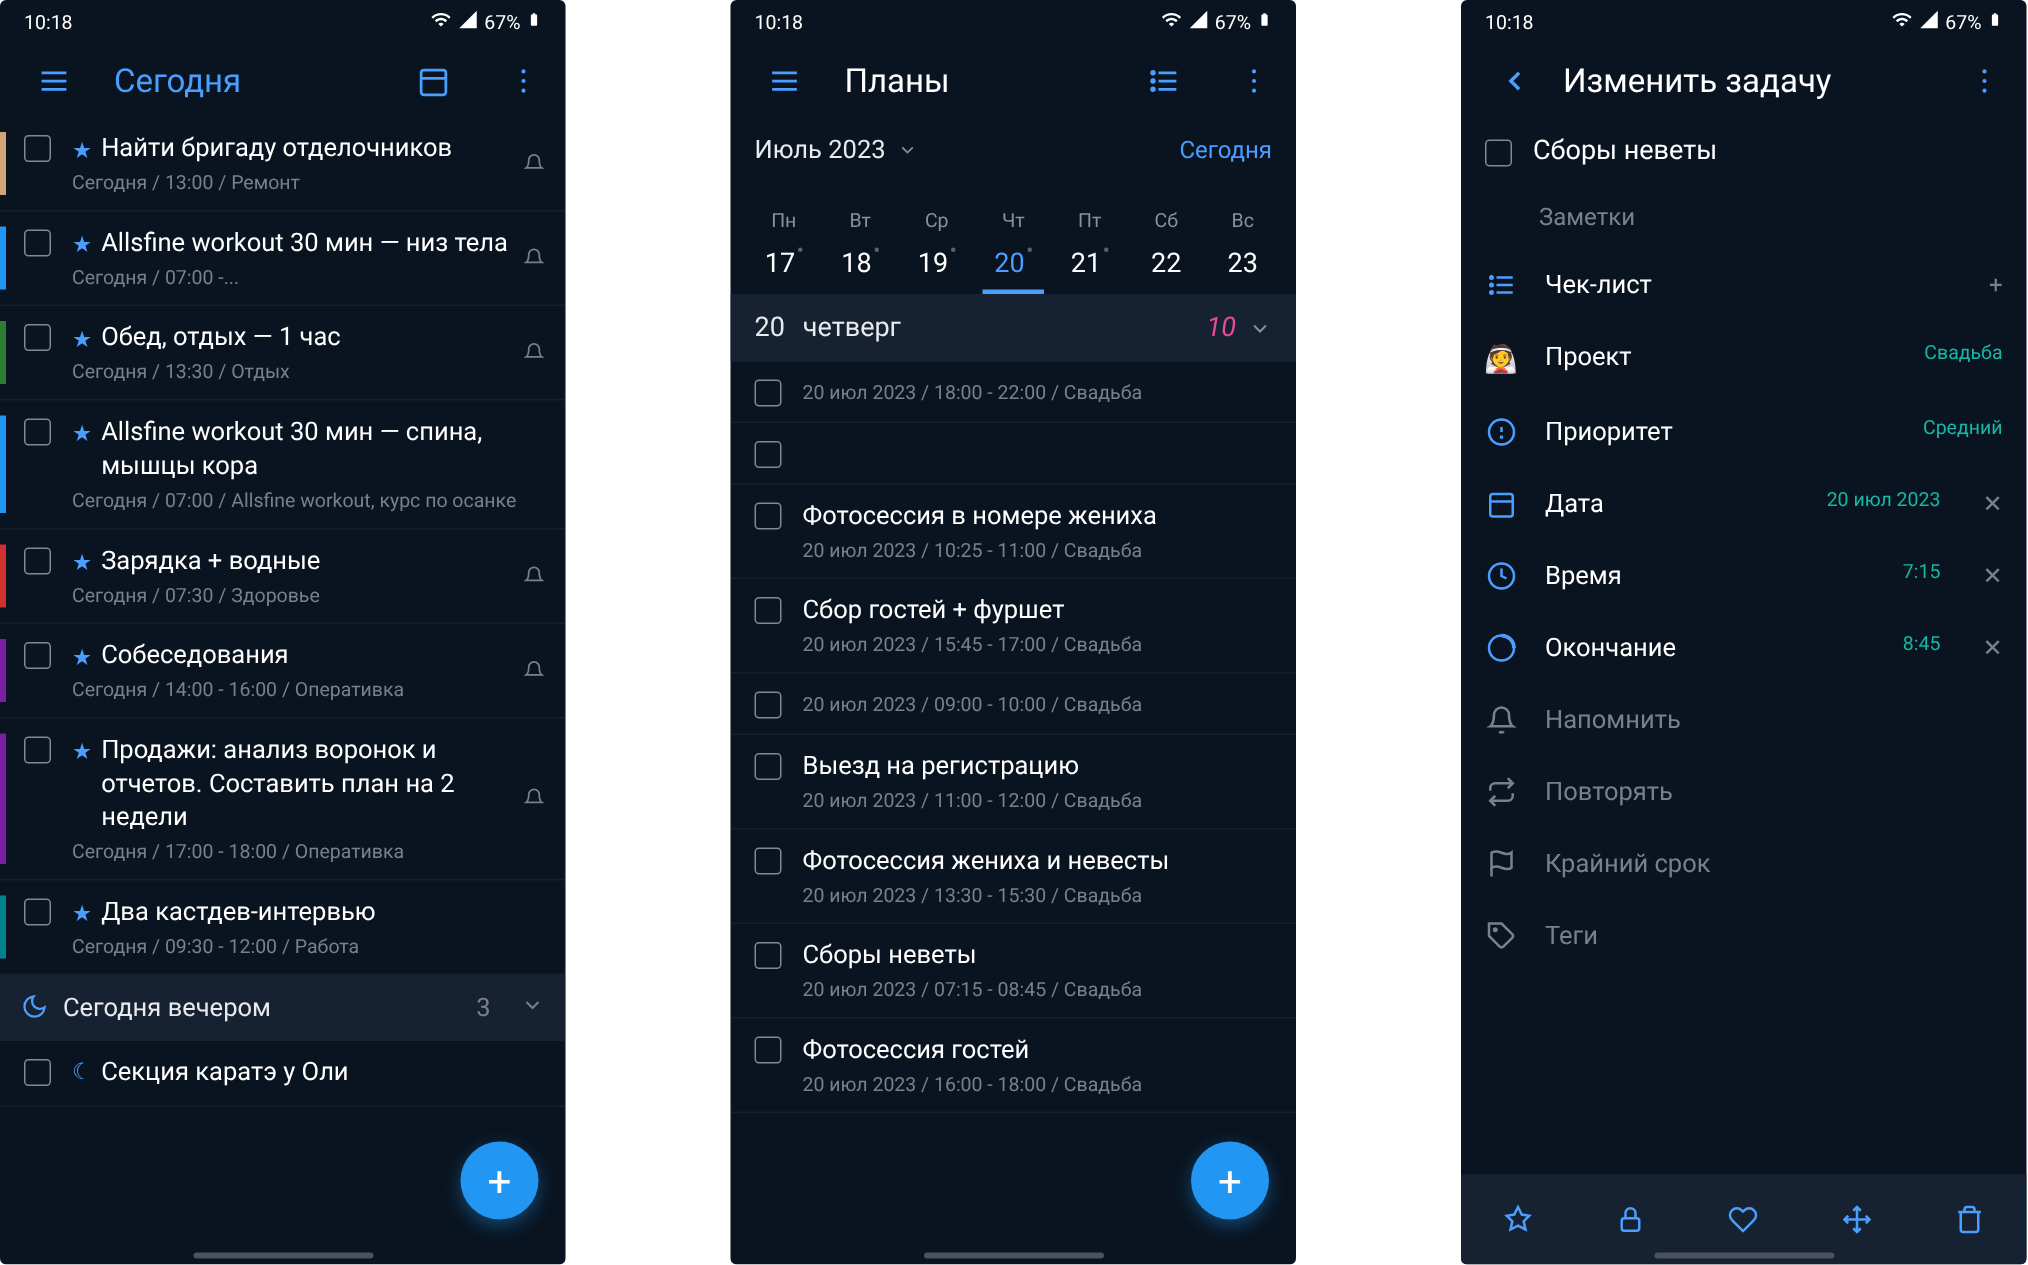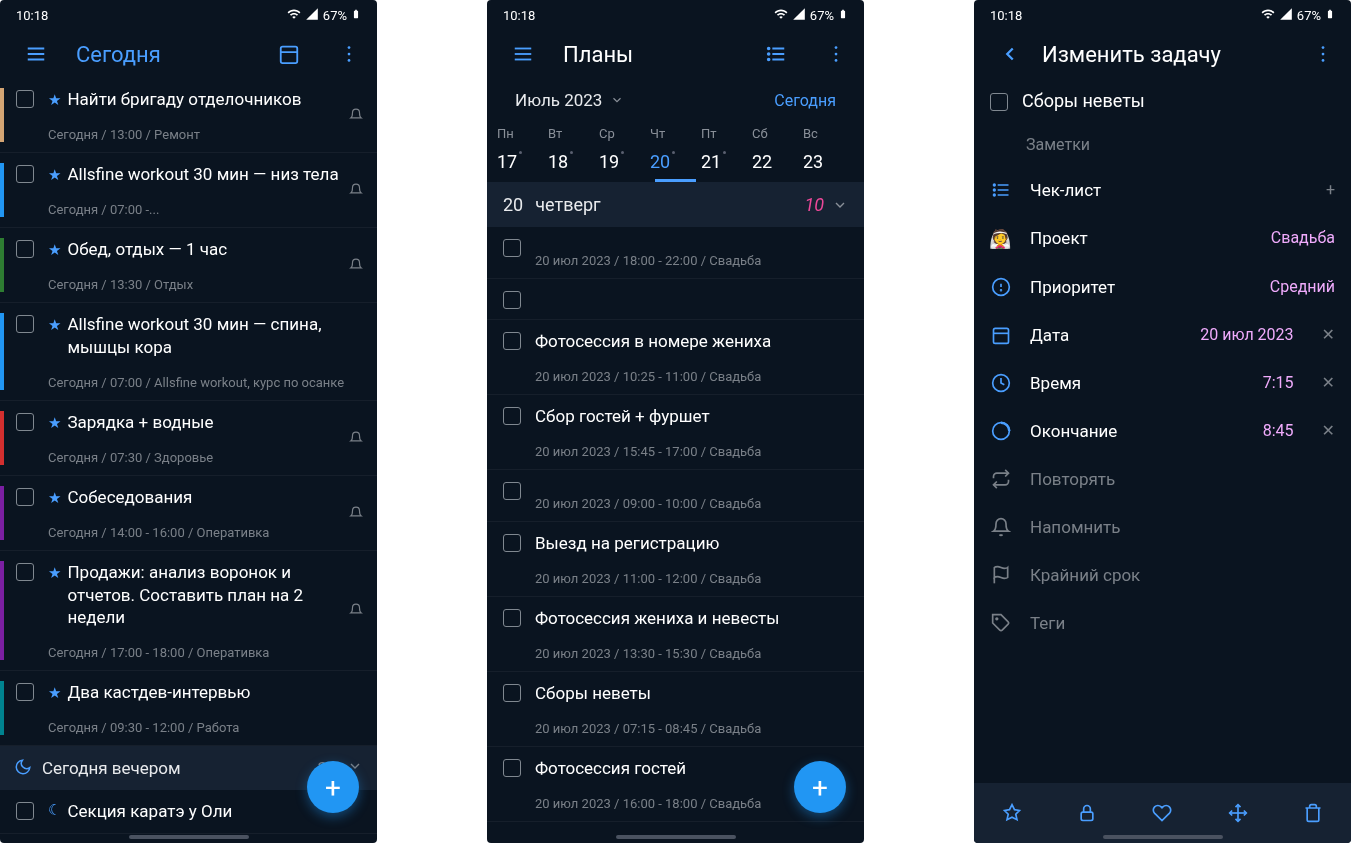--- a/index.html
+++ b/index.html
@@ -92,21 +92,21 @@
   margin-top: 2px;
 }
 .moon {
   color: #4a9eff;
   font-size: 15px;
   margin-right: 6px;
 }
 .task-meta {
   font-size: 13px;
   color: #7a8088;
-  margin-top: 16px;
+  margin-top: 4px;
 }
 .bell-icon {
   width: 14px;
   height: 14px;
   color: #7a8088;
   align-self: center;
   margin-left: 8px;
 }
 .section-header {
   display: flex;
@@ -130,40 +130,42 @@
   background: #2196f3;
   display: flex;
   align-items: center;
   justify-content: center;
   color: #fff;
   font-size: 28px;
   box-shadow: 0 4px 12px rgba(33,150,243,0.4);
 }
 .month-row {
   display: flex;
-  align-items: flex-end;
-  padding: 12px 28px;
+  align-items: flex-start;
+  padding: 12px 16px;
   font-size: 17px;
 }
 .month-label {
   display: flex;
   align-items: center;
   gap: 8px;
 }
 .today-link {
   margin-left: auto;
   color: #4a9eff;
   font-size: 16px;
 }
 .week-header {
   display: flex;
   padding: 0 10px;
 }
 .day-col {
   flex: 1;
+  text-align: center;
+  margin-top: 14px;
 }
 .day-name {
   font-size: 13px;
   color: #8a9099;
   padding: 4px 0;
 }
 .day-num {
   font-size: 18px;
   color: #fff;
   padding: 6px 0 10px;
@@ -228,22 +230,22 @@
   justify-content: center;
 }
 .edit-icon.muted { color: #7a8088; }
 .edit-label {
   font-size: 17px;
   color: #fff;
   flex: 1;
 }
 .edit-label.muted { color: #7a8088; }
 .edit-value {
-  font-size: 16px;
-  color: #f0abfc;
+  font-size: 13px;
+  color: #14b8a6;
 }
 .clear-x {
   color: #7a8088;
   font-size: 16px;
   margin-left: 10px;
 }
 .emoji-icon { font-size: 18px; }
 .bottom-toolbar {
   position: absolute;
   bottom: 0;
@@ -717,36 +719,36 @@
           <path d="M12 2 A10 10 0 0 1 22 12" stroke-width="3"></path>
         </svg>
       </div>
     <div class="edit-label">Окончание</div>
     <div class="edit-value">8:45</div>
     <div class="clear-x">✕</div>
   </div>
   <div class="edit-row">
     <div class="edit-icon muted">
         <svg width="20" height="20" viewBox="0 0 24 24" fill="none" stroke="currentColor" stroke-width="2">
+          <path d="M18 8A6 6 0 0 0 6 8c0 7-3 9-3 9h18s-3-2-3-9"></path>
+          <path d="M13.73 21a2 2 0 0 1-3.46 0"></path>
+        </svg>
+      </div>
+    <div class="edit-label muted">Напомнить</div>
+  </div>
+  <div class="edit-row">
+    <div class="edit-icon muted">
+        <svg width="20" height="20" viewBox="0 0 24 24" fill="none" stroke="currentColor" stroke-width="2">
           <polyline points="17 1 21 5 17 9"></polyline>
           <path d="M3 11V9a4 4 0 0 1 4-4h14"></path>
           <polyline points="7 23 3 19 7 15"></polyline>
           <path d="M21 13v2a4 4 0 0 1-4 4H3"></path>
         </svg>
       </div>
     <div class="edit-label muted">Повторять</div>
-  </div>
-  <div class="edit-row">
-    <div class="edit-icon muted">
-        <svg width="20" height="20" viewBox="0 0 24 24" fill="none" stroke="currentColor" stroke-width="2">
-          <path d="M18 8A6 6 0 0 0 6 8c0 7-3 9-3 9h18s-3-2-3-9"></path>
-          <path d="M13.73 21a2 2 0 0 1-3.46 0"></path>
-        </svg>
-      </div>
-    <div class="edit-label muted">Напомнить</div>
   </div>
   <div class="edit-row">
     <div class="edit-icon muted">
         <svg width="20" height="20" viewBox="0 0 24 24" fill="none" stroke="currentColor" stroke-width="2">
           <path d="M4 15s1-1 4-1 5 2 8 2 4-1 4-1V3s-1 1-4 1-5-2-8-2-4 1-4 1z"></path>
           <line x1="4" y1="22" x2="4" y2="15"></line>
         </svg>
       </div>
     <div class="edit-label muted">Крайний срок</div>
   </div>

